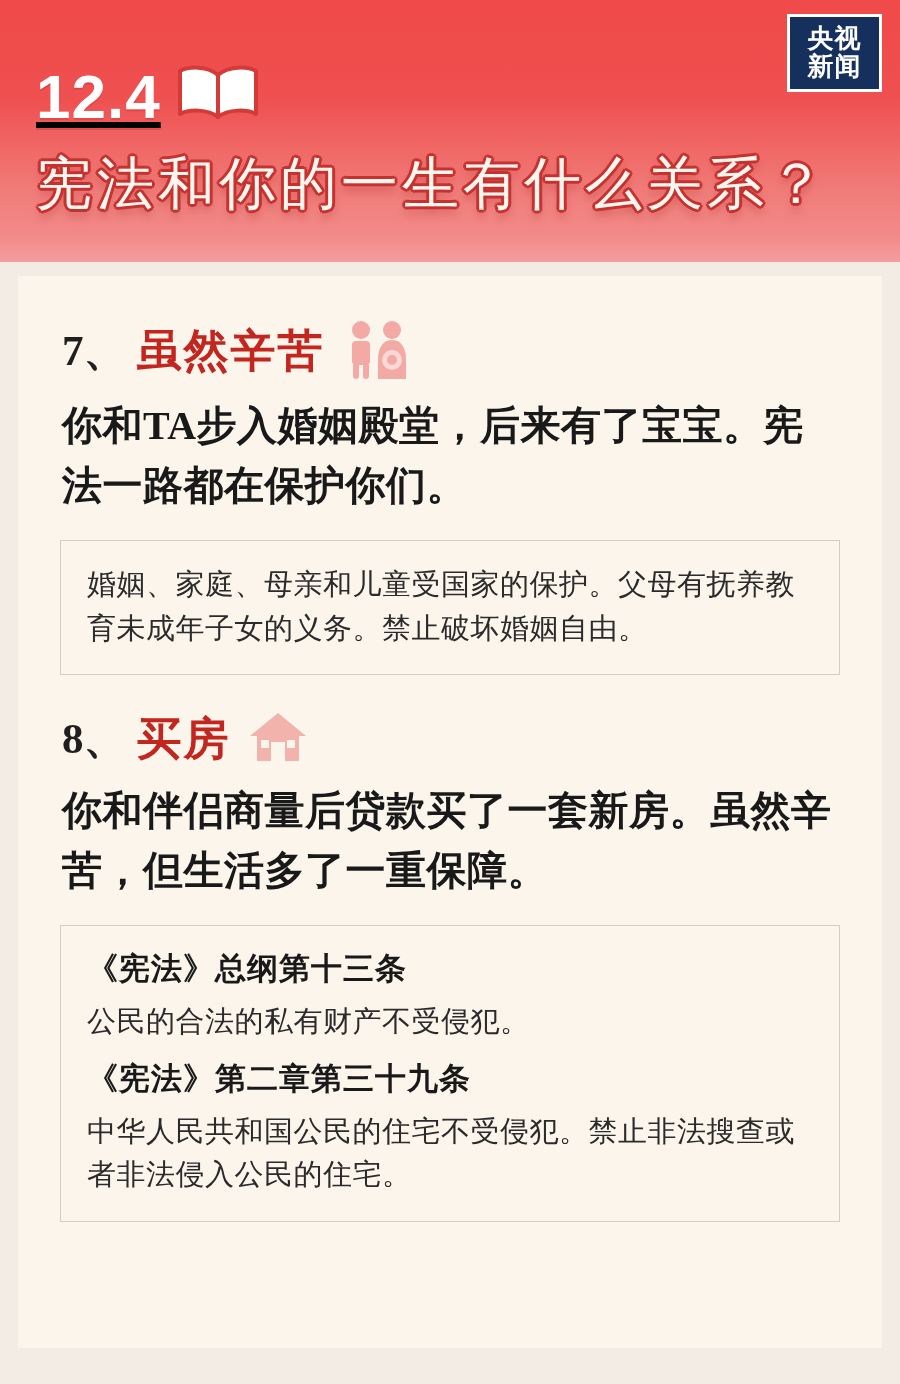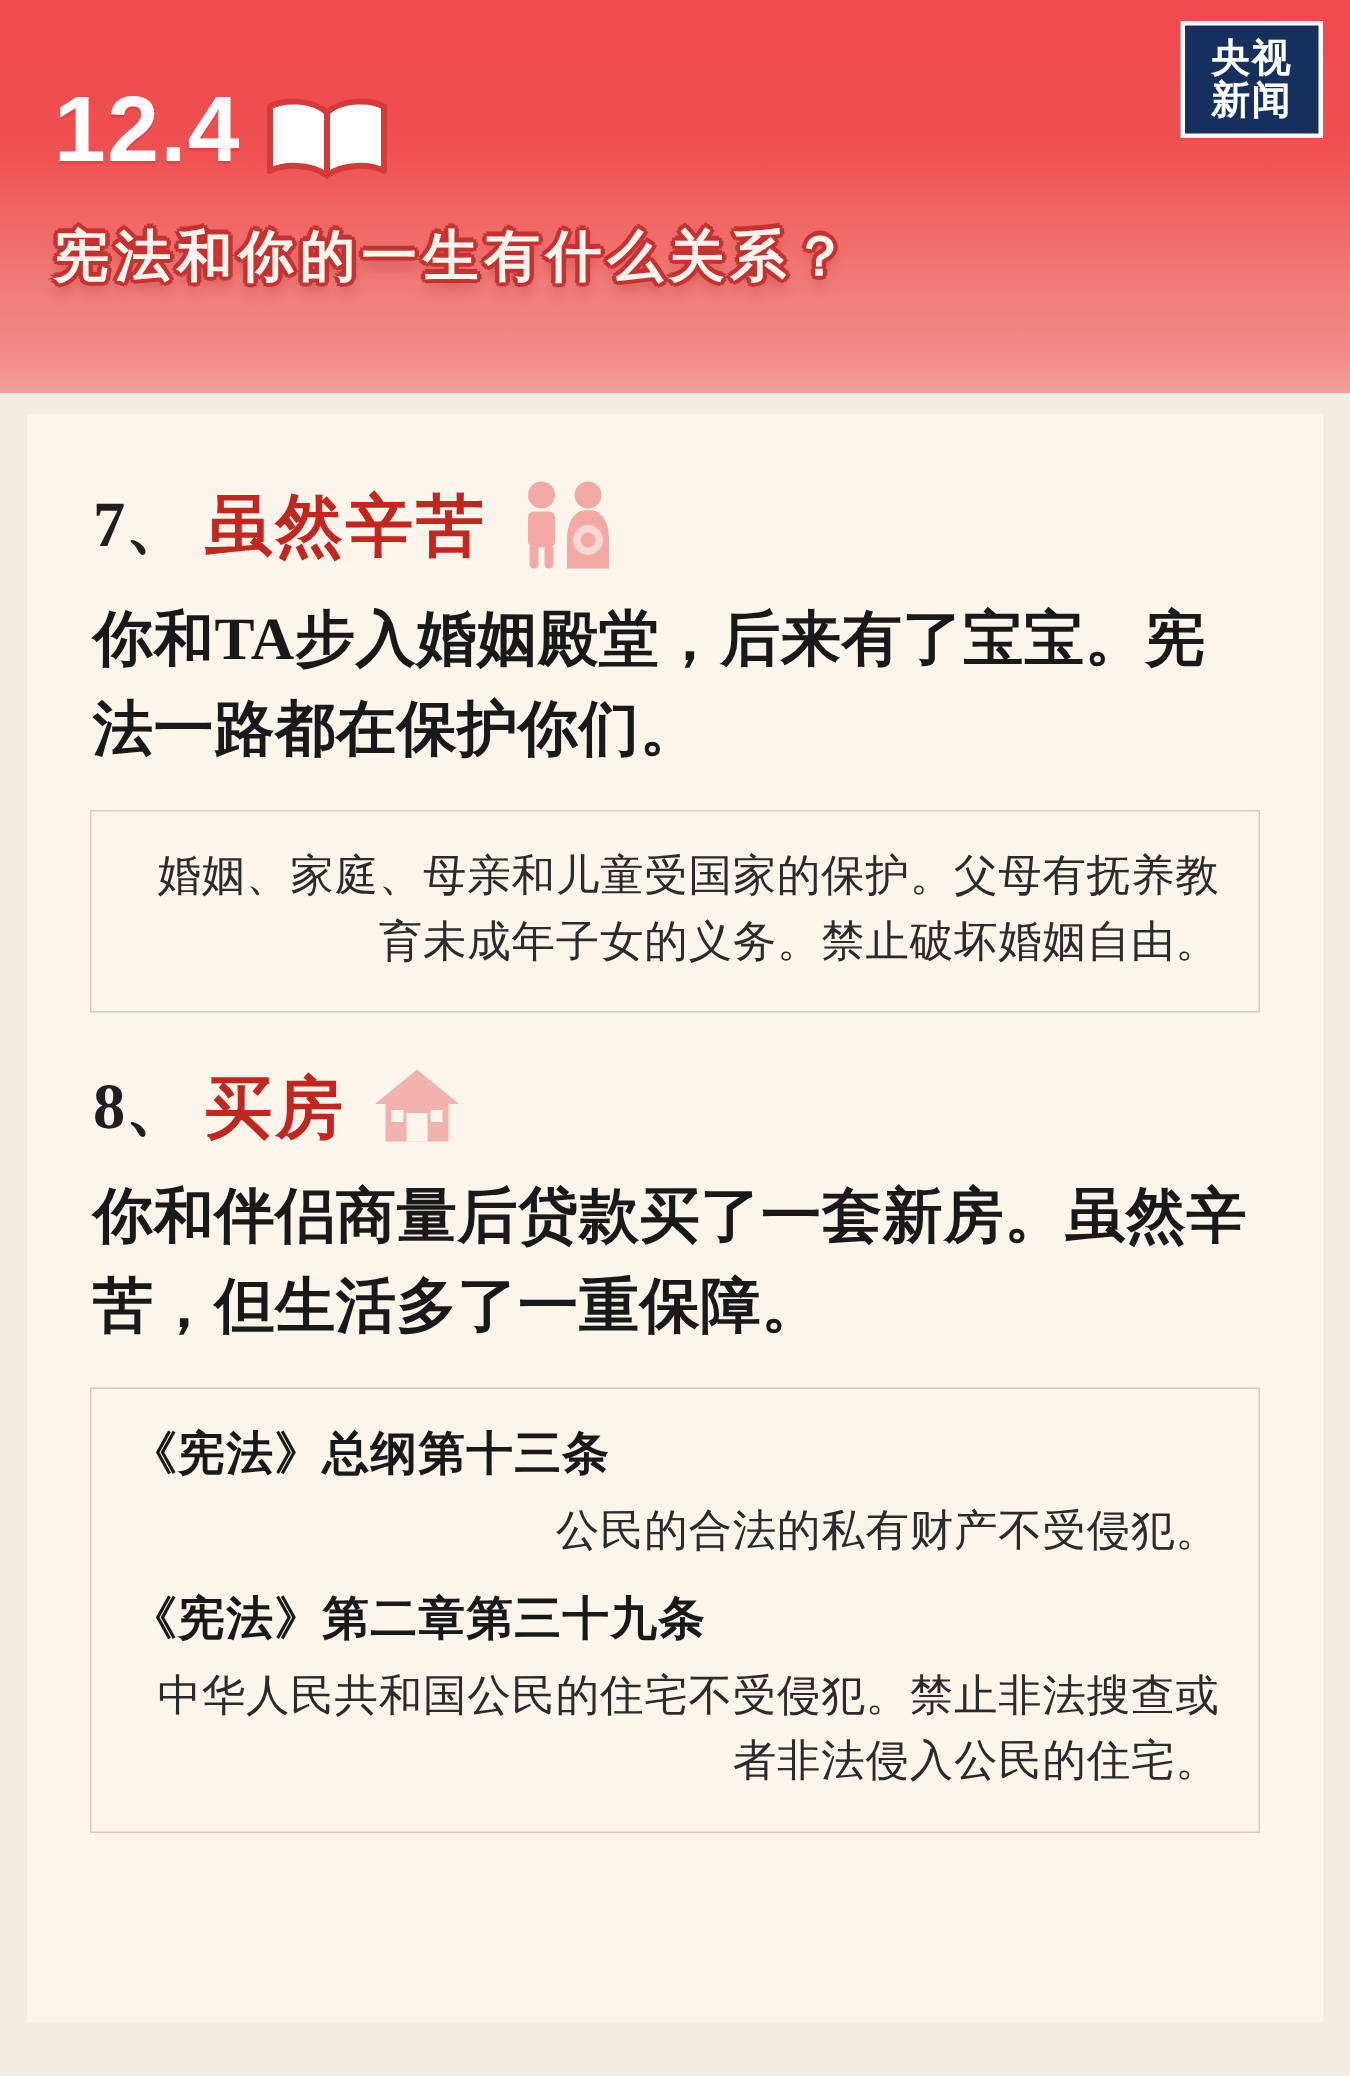--- a/index.html
+++ b/index.html
@@ -54,44 +54,45 @@
   .logo-badge span {
     font-size: 26px;
   }
 
   
   .date-row {
     position: absolute;
     left: 36px;
     top: 56px;
     display: flex;
-    align-items: flex-start;
+    align-items: flex-end;
     gap: 14px;
+    text-decoration: underline;
   }
   .date-text {
     font-family: "Liberation Sans", sans-serif;
     font-weight: bold;
     font-size: 62px;
     color: #ffffff;
     letter-spacing: 1px;
     line-height: 1;
     text-shadow: 0 2px 0 rgba(180,30,30,0.25);
   }
   .book-icon {
     margin-top: 6px;
   }
 
   
   .main-title {
     position: absolute;
     left: 36px;
     top: 146px;
     font-family: "Liberation Sans", sans-serif;
-    font-weight: bold;
-    font-size: 37px;
+    font-weight: normal;
+    font-size: 57px;
     letter-spacing: 4px;
     color: #fdf6ef;
     text-shadow:
        3px 0 0 #c5322f,
       -3px 0 0 #c5322f,
        0 3px 0 #c5322f,
        0 -3px 0 #c5322f,
        2px 2px 0 #c5322f,
       -2px 2px 0 #c5322f,
        2px -2px 0 #c5322f,
@@ -164,21 +165,20 @@
     color: #191919;
     letter-spacing: 1px;
     margin-bottom: 10px;
   }
   .article-text {
     font-family: "Liberation Serif", serif;
     font-size: 29px;
     line-height: 1.5;
     color: #2b2b2b;
     letter-spacing: 0.5px;
-    text-align: right;
   }
   .article-block + .article-block { margin-top: 14px; }
 
   
   .footer-strip {
     position: absolute;
     left: 0;
     bottom: 0;
     width: 900px;
     height: 36px;

